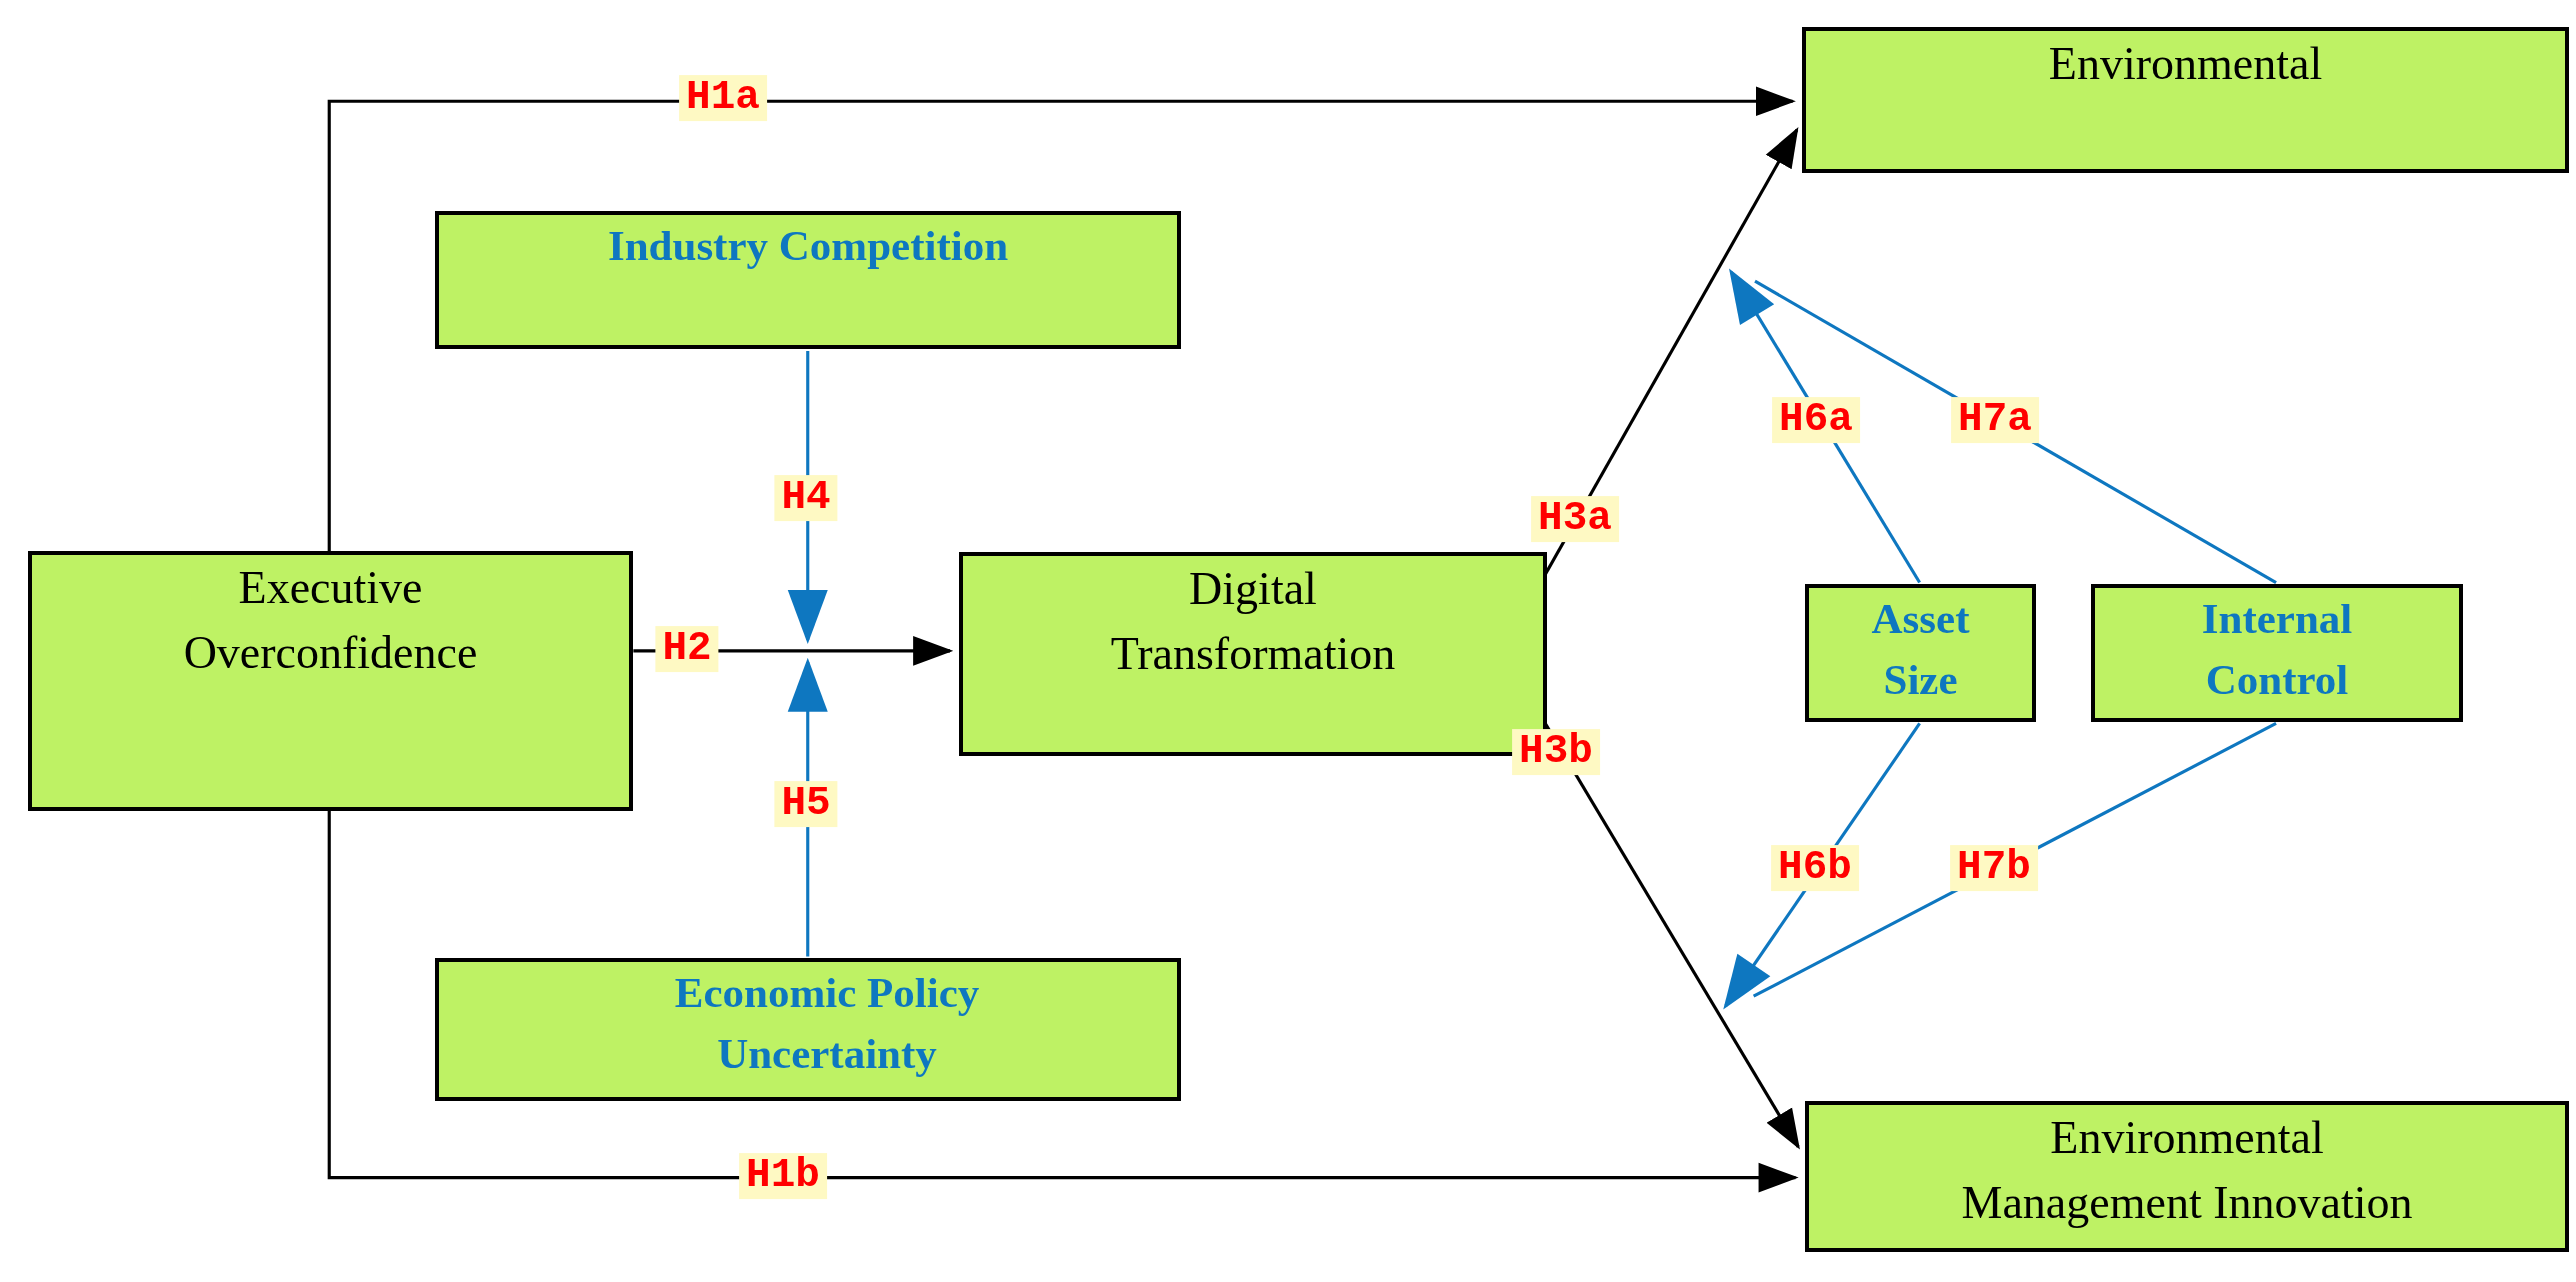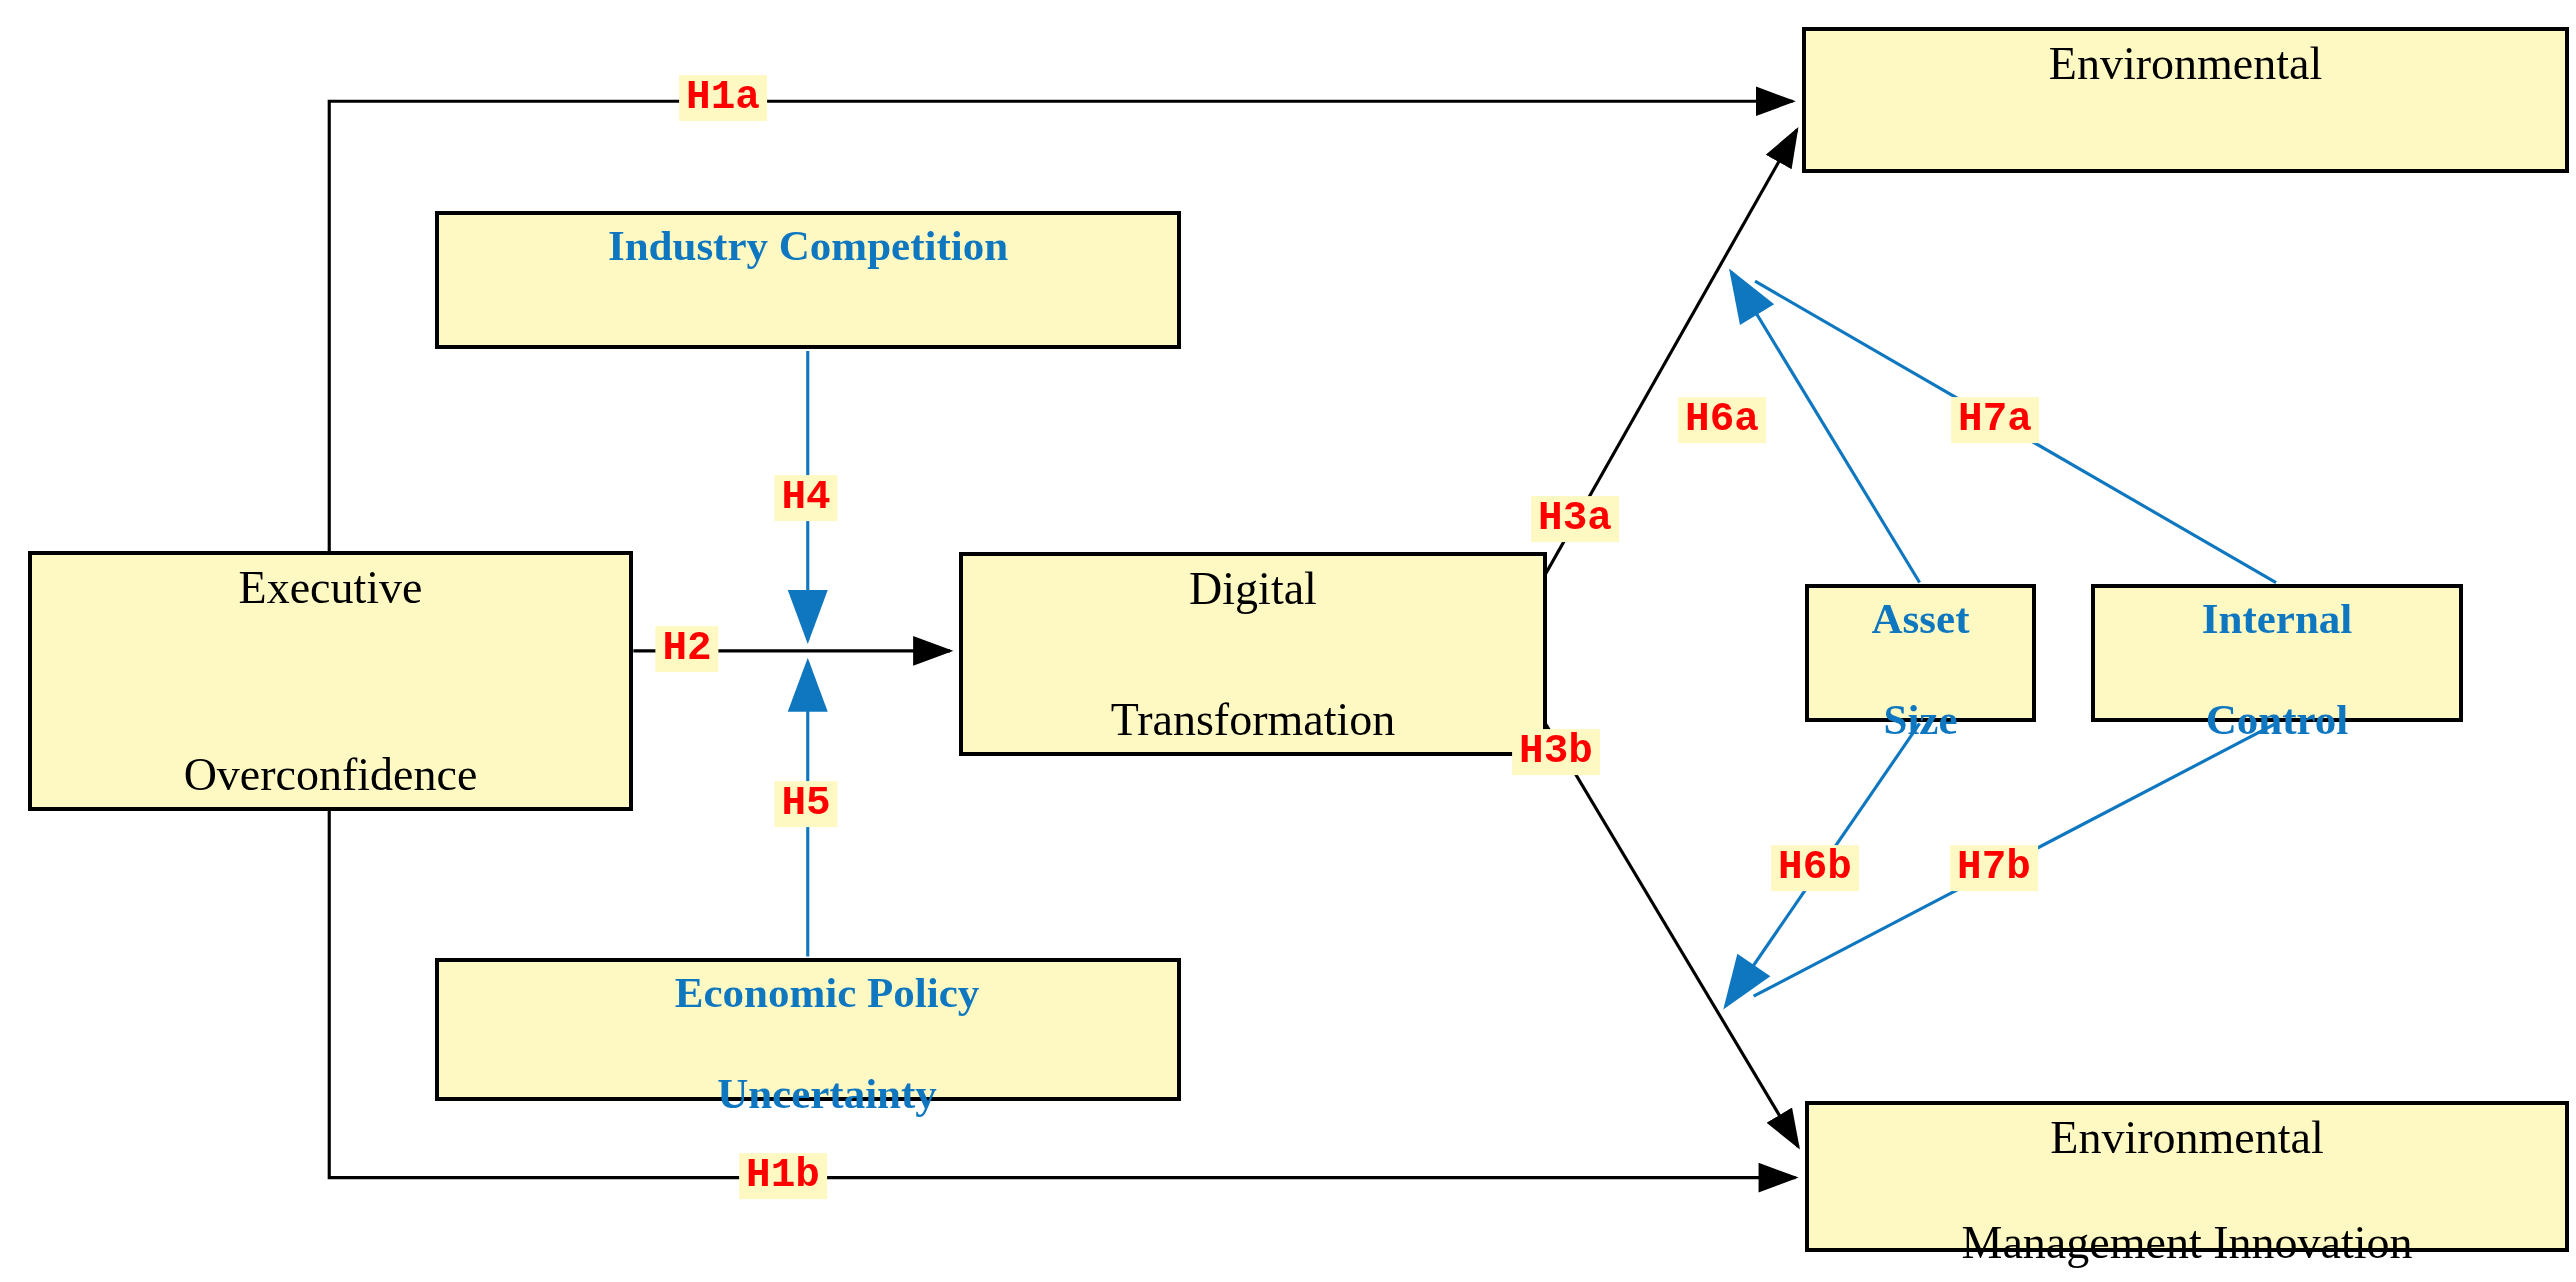--- a/index.html
+++ b/index.html
@@ -32,29 +32,28 @@
     stroke-width: 4.5;
     fill: none;
   }
   .ah-black { fill: var(--c-black, #000000); }
   .ah-blue  { fill: var(--c-blue, #0E77C0); }
 
   .node {
     position: absolute;
     box-sizing: border-box;
     border: 4.2px solid var(--c-black, #000000);
-    background: #fef9c3;
+    background: #bef264;
     display: flex;
     flex-direction: column;
     align-items: center;
-    justify-content: space-between;
+    justify-content: flex-start;
     text-align: center;
     line-height: 1.42;
     z-index: 2;
-    gap: 40px;
   }
   .node-black {
     color: var(--c-black, #000000);
     font-size: 46px;
     font-weight: 400;
   }
   .node-blue {
     color: var(--c-blue, #0E77C0);
     font-size: 43px;
     font-weight: 700;
@@ -150,19 +149,19 @@
     <span>Management Innovation</span>
   </div>
 
   <span class="hlabel" style="left:723px; top:98px;">H1a</span>
   <span class="hlabel" style="left:771px; top:1176px;margin-left:12px;">H1b</span>
   <span class="hlabel" style="left:687px;  top:649px;">H2</span>
   <span class="hlabel" style="left:806px; top:498px;">H4</span>
   <span class="hlabel" style="left:806px; top:804px;">H5</span>
   <span class="hlabel" style="left:1575px; top:519px;">H3a</span>
   <span class="hlabel" style="left:1556px; top:752px;">H3b</span>
-  <span class="hlabel" style="left:1722px; top:420px;">H6a</span>
+  <span class="hlabel" style="left:1816px; top:420px;">H6a</span>
   <span class="hlabel" style="left:1995px; top:420px;">H7a</span>
   <span class="hlabel" style="left:1815px; top:868px;">H6b</span>
   <span class="hlabel" style="left:1994px; top:868px;">H7b</span>
 
 </div>
 
 
 </body></html>

